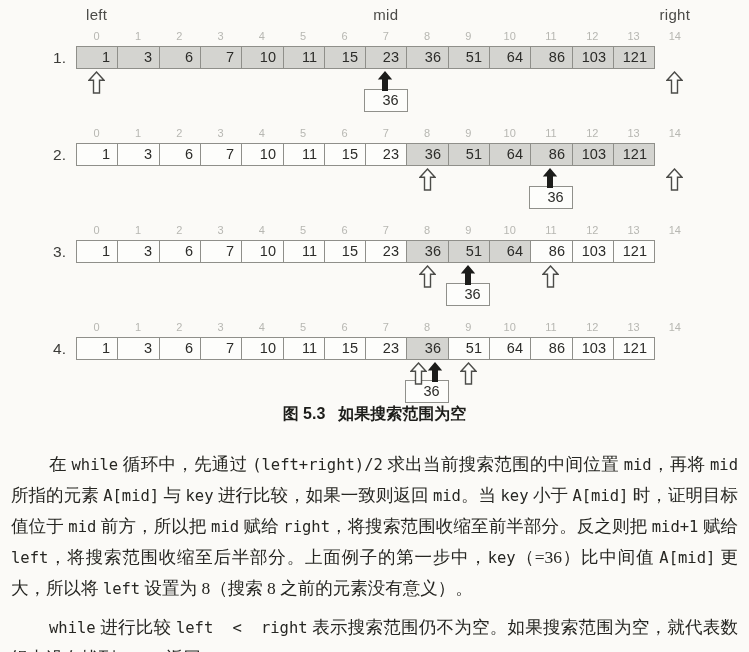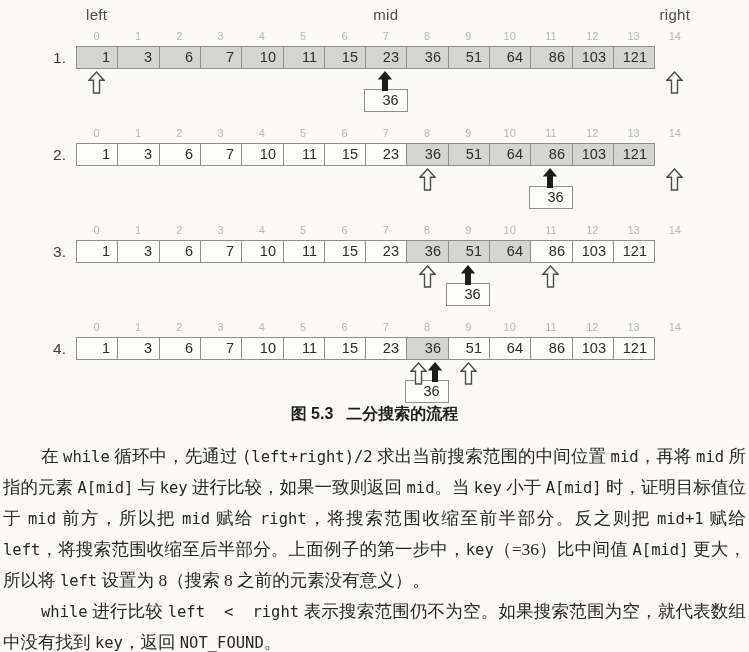--- a/index.html
+++ b/index.html
@@ -43,21 +43,21 @@
     position:absolute;top:404px;left:0;width:749px;
     text-align:center;font-weight:bold;font-size:16px;color:#1d1d1a;
   }
   .cap-num{margin-right:13px;}
   .text{
     position:absolute;top:441px;left:3px;width:743px;
     font-family:"Liberation Serif",serif;
     font-size:17.5px;line-height:30px;color:#262622;
     text-align:justify;
   }
-  .text p{margin:0;text-indent:38px;}
+  .text p{margin:8px;text-indent:38px;}
   .code{
     font-family:"DejaVu Sans Mono",monospace;
     font-size:15.5px;white-space:pre-wrap;
   }
 </style>
 </head>
 <body>
 
 <div class="page">
   <div class="figure">
@@ -227,19 +227,19 @@
           </svg></div>
         <div class="arrow" style="left: 460px; top: 362px;"><svg width="17" height="23" viewBox="0 0 17 23">
             <path d="M8.5 1 L16 9.2 L11.5 9.2 L11.5 22 L5.5 22 L5.5 9.2 L1 9.2 Z" fill="#fdfdfb" stroke="#4c4c49" stroke-width="1.4"></path>
           </svg></div>
         <div class="arrow" style="left: 427px; top: 362px;"><svg width="16" height="20" viewBox="0 0 16 20">
             <path d="M8 0 L15.2 8.6 L11 8.6 L11 20 L5 20 L5 8.6 L0.8 8.6 Z" fill="#1c1c1a"></path>
           </svg></div>
       </div>
     </div>
   <div class="caption">
-    <span class="cap-num">图 5.3</span><span>二分搜索的流程</span>
+    <span class="cap-num">图 5.3</span><span>如果搜索范围为空</span>
   </div>
   <div class="text">
       <p><span>在 </span><span class="code">while</span><span> 循环中，先通过 </span><span class="code">(left+right)/2</span><span> 求出当前搜索范围的中间位置 </span><span class="code">mid</span><span>，再将 </span><span class="code">mid</span><span> 所指的元素 </span><span class="code">A[mid]</span><span> 与 </span><span class="code">key</span><span> 进行比较，如果一致则返回 </span><span class="code">mid</span><span>。当 </span><span class="code">key</span><span> 小于 </span><span class="code">A[mid]</span><span> 时，证明目标值位于 </span><span class="code">mid</span><span> 前方，所以把 </span><span class="code">mid</span><span> 赋给 </span><span class="code">right</span><span>，将搜索范围收缩至前半部分。反之则把 </span><span class="code">mid+1</span><span> 赋给 </span><span class="code">left</span><span>，将搜索范围收缩至后半部分。上面例子的第一步中，</span><span class="code">key</span><span>（=36）比中间值 </span><span class="code">A[mid]</span><span> 更大，所以将 </span><span class="code">left</span><span> 设置为 8（搜索 8 之前的元素没有意义）。</span></p>
       <p><span class="code">while</span><span> 进行比较 </span><span class="code">left  &lt;  right</span><span> 表示搜索范围仍不为空。如果搜索范围为空，就代表数组中没有找到 </span><span class="code">key</span><span>，返回 </span><span class="code">NOT_FOUND</span><span>。</span></p>
     </div>
 </div>
 
 </body></html>

